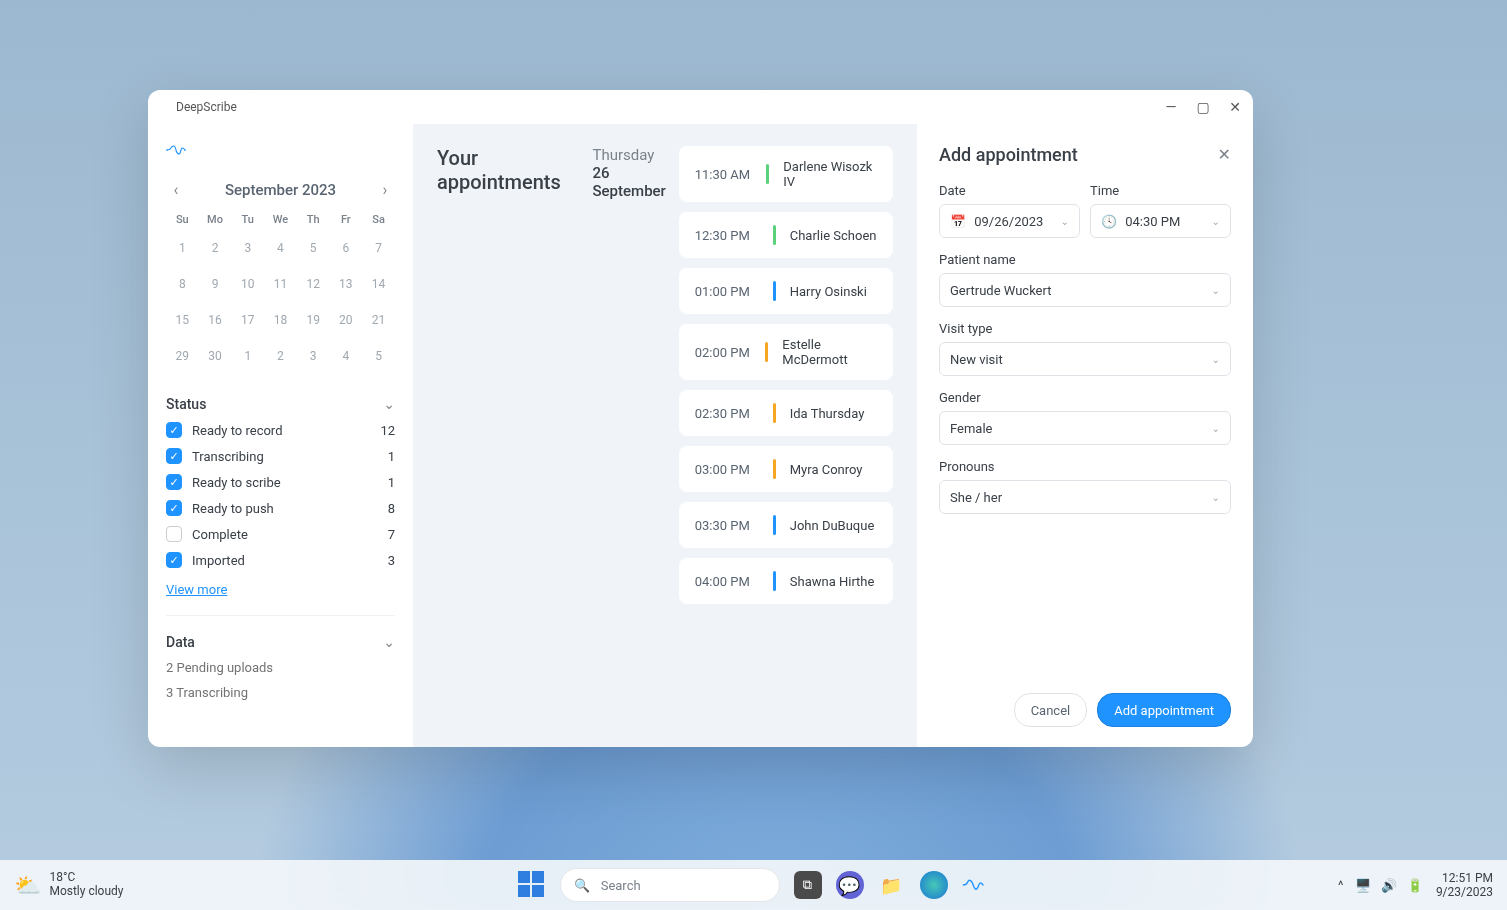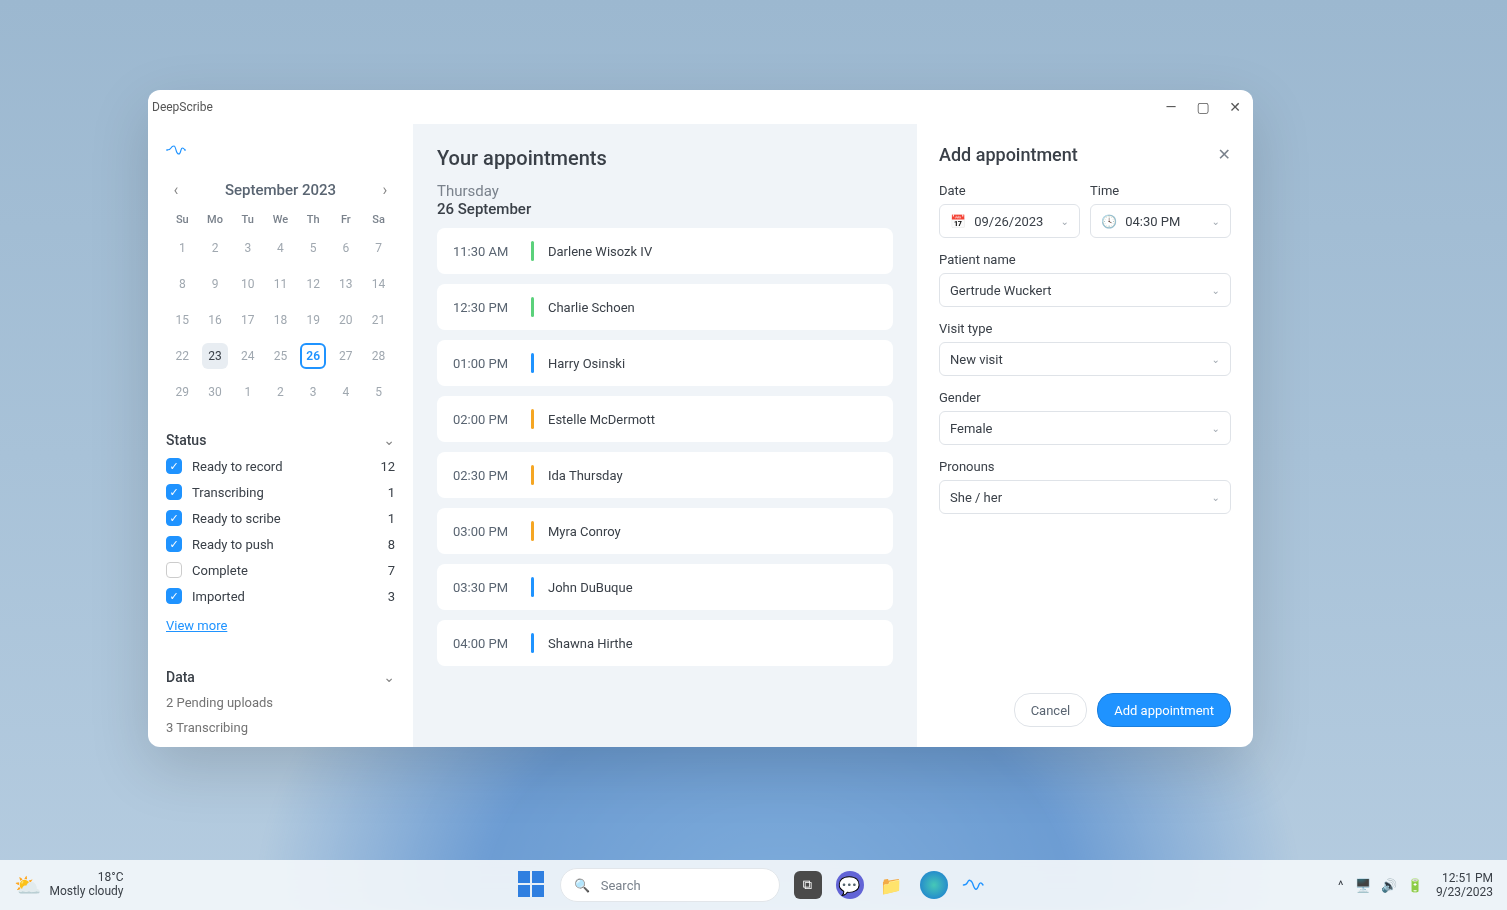--- a/index.html
+++ b/index.html
@@ -2,21 +2,21 @@
 <html><head>
 <meta charset="utf-8">
 <style>
 * { box-sizing: border-box; margin: 0; padding: 0; font-family: -apple-system, BlinkMacSystemFont, "Segoe UI", Roboto, sans-serif; }
 body { width: 1507px; height: 910px; background: linear-gradient(180deg, #9cb8d0 0%, #a8c2d8 50%, #b5cce0 100%); position: relative; overflow: hidden; }
 .desktop-bg { position: absolute; inset: 0; }
 .desktop-bg::after { content: ""; position: absolute; left: 250px; right: 200px; bottom: 0; top: 500px; background: radial-gradient(ellipse at center bottom, #4a8fd8 0%, #2970c8 40%, transparent 70%); opacity: 0.5; filter: blur(4px); }
 
 
 .app-window { position: absolute; left: 148px; top: 90px; width: 1105px; height: 657px; background: #fff; border-radius: 12px; box-shadow: 0 20px 60px rgba(0,0,0,0.15); display: flex; flex-direction: column; overflow: hidden; }
-.titlebar { height: 34px; display: flex; align-items: center; padding: 0 4px; position: relative; font-size: 12px; color: #555; }
+.titlebar { height: 34px; display: flex; align-items: center; padding: 0 28px; position: relative; font-size: 12px; color: #555; }
 .titlebar .controls { position: absolute; right: 8px; top: 0; height: 34px; display: flex; gap: 12px; align-items: center; }
 .titlebar .controls span { width: 20px; text-align: center; font-size: 14px; color: #555; cursor: pointer; }
 .app-body { flex: 1; display: flex; min-height: 0; }
 
 
 .sidebar { width: 265px; padding: 8px 18px 16px 18px; display: flex; flex-direction: column; overflow: auto; }
 .logo { margin: 4px 0 12px 0; }
 .logo svg { height: 28px; }
 
 .cal-header { display: flex; align-items: center; justify-content: space-between; margin-bottom: 10px; }
@@ -36,21 +36,21 @@
 .status-item { display: flex; align-items: center; justify-content: space-between; font-size: 13px; color: #3a4048; }
 .status-item .left { display: flex; align-items: center; gap: 10px; }
 .chk { width: 16px; height: 16px; border-radius: 4px; border: 1.5px solid #ccc; display: inline-flex; align-items: center; justify-content: center; font-size: 11px; color: #fff; flex-shrink: 0; }
 .chk.checked { background: #1f93ff; border-color: #1f93ff; }
 .status-item .count { color: #3a4048; }
 .view-more { margin-top: 14px; font-size: 13px; color: #1f93ff; text-decoration: underline; cursor: pointer; }
 .divider { height: 1px; background: #eef0f2; margin: 18px 0; }
 .data-list { display: flex; flex-direction: column; gap: 10px; font-size: 13px; color: #737373; }
 
 
-.main-col { flex: 1; background: #f0f4f8; padding: 22px 24px; display: flex; flex-direction: column; min-width: 0; }
+.main-col { flex: 1; background: #f0f4f8; padding: 22px 24px; display: flex; flex-direction: row; min-width: 0; }
 .main-title { font-size: 20px; font-weight: 500; color: #3a4048; margin-bottom: 12px; }
 .date-header { margin-bottom: 10px; }
 .date-header .dow { font-size: 15px; color: #7a828c; }
 .date-header .dnum { font-size: 15px; color: #3a4048; font-weight: 500; }
 .appt-list { display: flex; flex-direction: column; gap: 10px; overflow: hidden; }
 .appt-row { background: #fff; border-radius: 8px; padding: 13px 16px; display: flex; align-items: center; gap: 14px; font-size: 13px; }
 .appt-row.faded { opacity: 0.35; }
 .appt-time { width: 64px; color: #5a6572; font-variant-numeric: tabular-nums; }
 .appt-bar { width: 3px; height: 20px; border-radius: 2px; flex-shrink: 0; }
 .appt-name { color: #3a4048; }
@@ -70,21 +70,21 @@
 .spacer { flex: 1; }
 .panel-footer { display: flex; justify-content: flex-end; gap: 10px; margin-top: auto; }
 .btn { height: 34px; padding: 0 16px; border-radius: 16px; font-size: 13px; cursor: pointer; display: inline-flex; align-items: center; }
 .btn-ghost { background: #fff; border: 1px solid #dfe3e8; color: #5a6572; }
 .btn-primary { background: #1f93ff; color: #fff; border: 1px solid #1b7fdd; }
 
 
 .taskbar { position: absolute; left: 0; right: 0; bottom: 0; height: 50px; background: rgba(242,246,250,0.92); backdrop-filter: blur(10px); display: flex; align-items: center; padding: 0 14px; }
 .weather { display: flex; align-items: center; gap: 8px; }
 .weather-ic { font-size: 22px; }
-.weather-txt { display: flex; flex-direction: column; line-height: 1.15; font-size: 12px; color: #3a4048; text-align: right; }
+.weather-txt { display: flex; flex-direction: column; line-height: 1.15; font-size: 12px; color: #3a4048; }
 .task-center { position: absolute; left: 50%; transform: translateX(-50%); display: flex; align-items: center; gap: 14px; }
 .start-btn { width: 28px; height: 28px; display: grid; grid-template-columns: 12px 12px; grid-template-rows: 12px 12px; gap: 2px; }
 .start-btn span { background: #2f7fe0; }
 .search-box { width: 220px; height: 34px; background: #fff; border-radius: 17px; display: flex; align-items: center; gap: 10px; padding: 0 14px; font-size: 13px; color: #7a828c; border: 1px solid #e2e6ea; }
 .task-icon { width: 28px; height: 28px; border-radius: 6px; display: inline-flex; align-items: center; justify-content: center; font-size: 18px; }
 .tray { margin-left: auto; display: flex; align-items: center; gap: 12px; font-size: 13px; color: #3a4048; }
 .tray .clock { text-align: right; font-size: 12px; line-height: 1.2; }
 .tray-icons { display: flex; gap: 10px; align-items: center; }
 </style>
 </head>
@@ -150,29 +150,20 @@
             <tr>
               <td><span>15</span></td>
               <td><span>16</span></td>
               <td><span>17</span></td>
               <td><span>18</span></td>
               <td><span>19</span></td>
               <td><span>20</span></td>
               <td><span>21</span></td>
             </tr>
             <tr>
-              <td><span>22</span></td>
-              <td class="today"><span>23</span></td>
-              <td><span>24</span></td>
-              <td><span>25</span></td>
-              <td class="selected"><span>26</span></td>
-              <td><span>27</span></td>
-              <td><span>28</span></td>
-            </tr>
-            <tr>
               <td><span>29</span></td>
               <td><span>30</span></td>
               <td><span>1</span></td>
               <td><span>2</span></td>
               <td><span>3</span></td>
               <td><span>4</span></td>
               <td><span>5</span></td>
             </tr>
           </tbody>
       </table>

